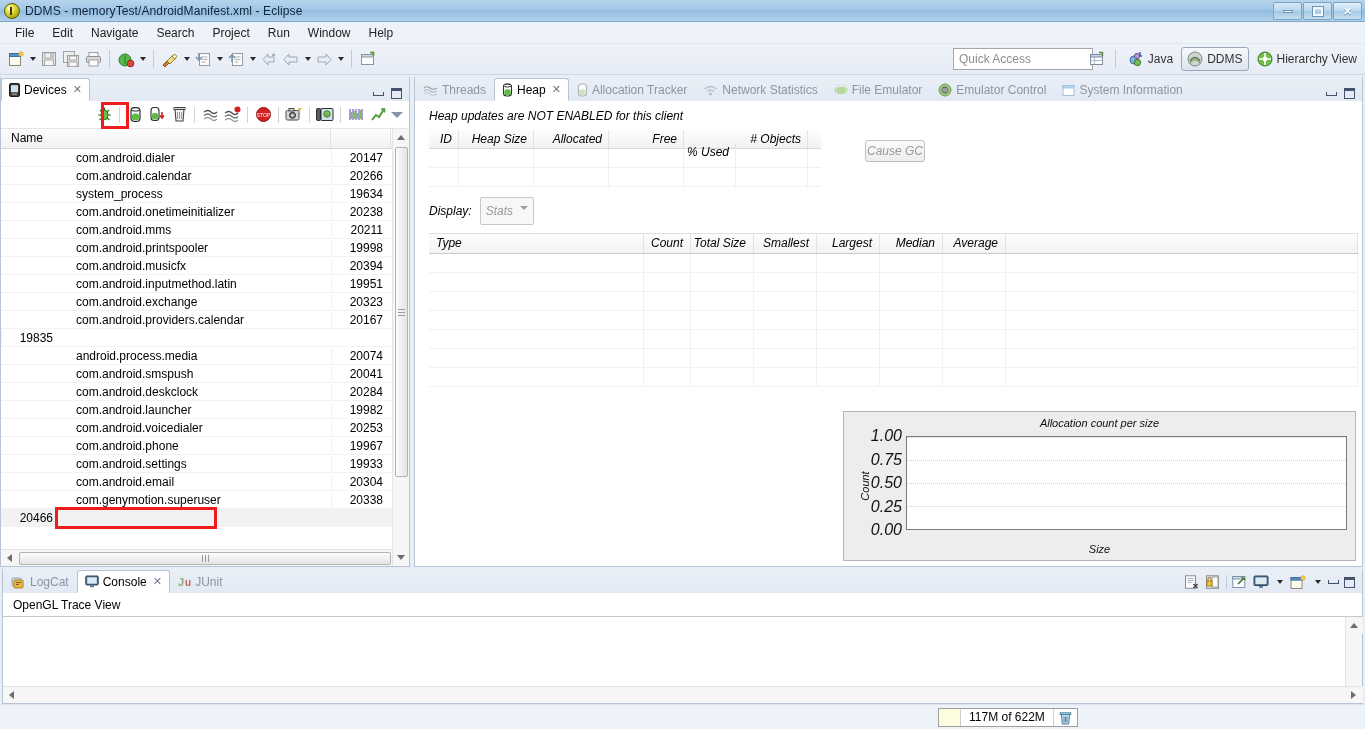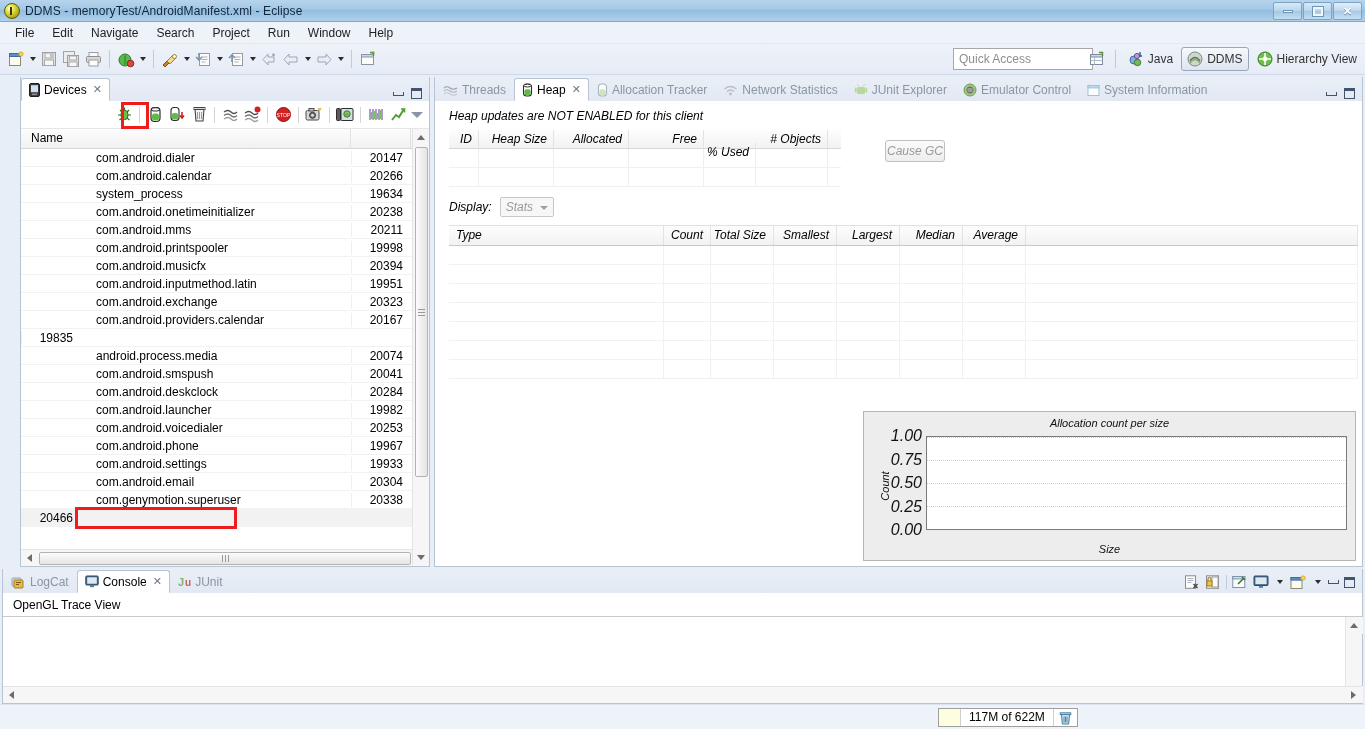--- a/index.html
+++ b/index.html
@@ -95,21 +95,21 @@
   }
   .persp-item.active {
     border: 1px solid #9aa7bb;
     background: linear-gradient(to bottom, #f6f9fd, #dce5f1);
     border-radius: 3px;
   }
   .persp-sep { width: 1px; height: 18px; background: #c2cbdb; margin: 0 4px; }
 
   
   .main { flex: 1 1 auto; display: flex; flex-direction: column; background: #e8eef7; }
-  .upper { height: 492px; flex: 0 0 492px; display: flex; padding: 2px 2px 0 20px; }
+  .upper { height: 492px; flex: 0 0 492px; display: flex; padding: 2px 2px 0 0; }
 
   
   .panel { background: #fff; display: flex; flex-direction: column; position: relative; }
   .panel-tabs {
     height: 24px; flex: 0 0 24px;
     background: linear-gradient(to bottom, #eaeff7, #e2e9f3);
     display: flex; align-items: flex-end; position: relative;
   }
   .ptab {
     height: 23px; display: flex; align-items: center; gap: 4px;
@@ -205,21 +205,21 @@
   .hs-rows .hs-row div { border-right: 1px solid #efefef; height: 100%; }
   .causegc {
     margin-left: 44px; margin-top: 10px; align-self: flex-start;
     width: 60px; height: 22px; font-size: 12px; color: #9a9a9a;
     border: 1px solid #bfbfbf; border-radius: 3px;
     background: linear-gradient(to bottom,#fbfbfb,#eeeeee);
     display: flex; align-items: center; justify-content: center;
   }
   .display-row { display: flex; align-items: center; gap: 8px; padding: 10px 0 8px 14px; font-size: 12px; }
   .combo {
-    width: 54px; height: 20px; border: 1px solid #c8c8c8; background: #f7f7f7;
+    width: 54px; height: 28px; border: 1px solid #c8c8c8; background: #f7f7f7;
     display: flex; align-items: center; padding-left: 5px; color: #9a9a9a; font-size: 12px;
     position: relative; border-radius: 2px;
   }
   .combo .cb-arr { position: absolute; right: 5px; top: 8px; width: 0; height: 0;
     border-left: 4px solid transparent; border-right: 4px solid transparent; border-top: 4px solid #a0a0a0; }
 
   .type-table { margin: 0 4px 0 14px; border-top: 1px solid #e0e0e0; }
   .tt-head { display: flex; height: 20px; align-items: center; font-size: 12px;
              background: linear-gradient(to bottom,#fdfdfd,#f2f2f2); border-bottom: 1px solid #c9c9c9; }
   .tt-head .th { text-align: right; padding-right: 7px; border-right: 1px solid #e3e3e3; height: 100%; line-height: 19px; }
@@ -752,21 +752,21 @@
             <span>Network Statistics</span>
           </div>
 
           <div class="ptab">
             <svg width="14" height="14" viewBox="0 0 14 14">
               <rect x="3" y="4" width="8" height="7" rx="1.5" fill="#b7d89a"></rect>
               <rect x="0.8" y="4.6" width="1.8" height="5" rx=".9" fill="#b7d89a"></rect>
               <rect x="11.4" y="4.6" width="1.8" height="5" rx=".9" fill="#b7d89a"></rect>
               <path d="M4.5 3.2 L3.5 1.4 M9.5 3.2 L10.5 1.4" stroke="#b7d89a" stroke-width="1"></path>
             </svg>
-            <span>JUnit Explorer</span>
+            <span>File Emulator</span>
           </div>
 
           <div class="ptab">
             <svg width="14" height="14" viewBox="0 0 14 14">
               <circle cx="7" cy="7" r="6" fill="#9fc97f" stroke="#6d9c4e"></circle>
               <circle cx="7" cy="7" r="3.5" fill="#6e6e6e"></circle>
               <path d="M4.5 6 h5 M4.5 8 h5" stroke="#d6d6d6" stroke-width=".9"></path>
             </svg>
             <span>Emulator Control</span>
           </div>

